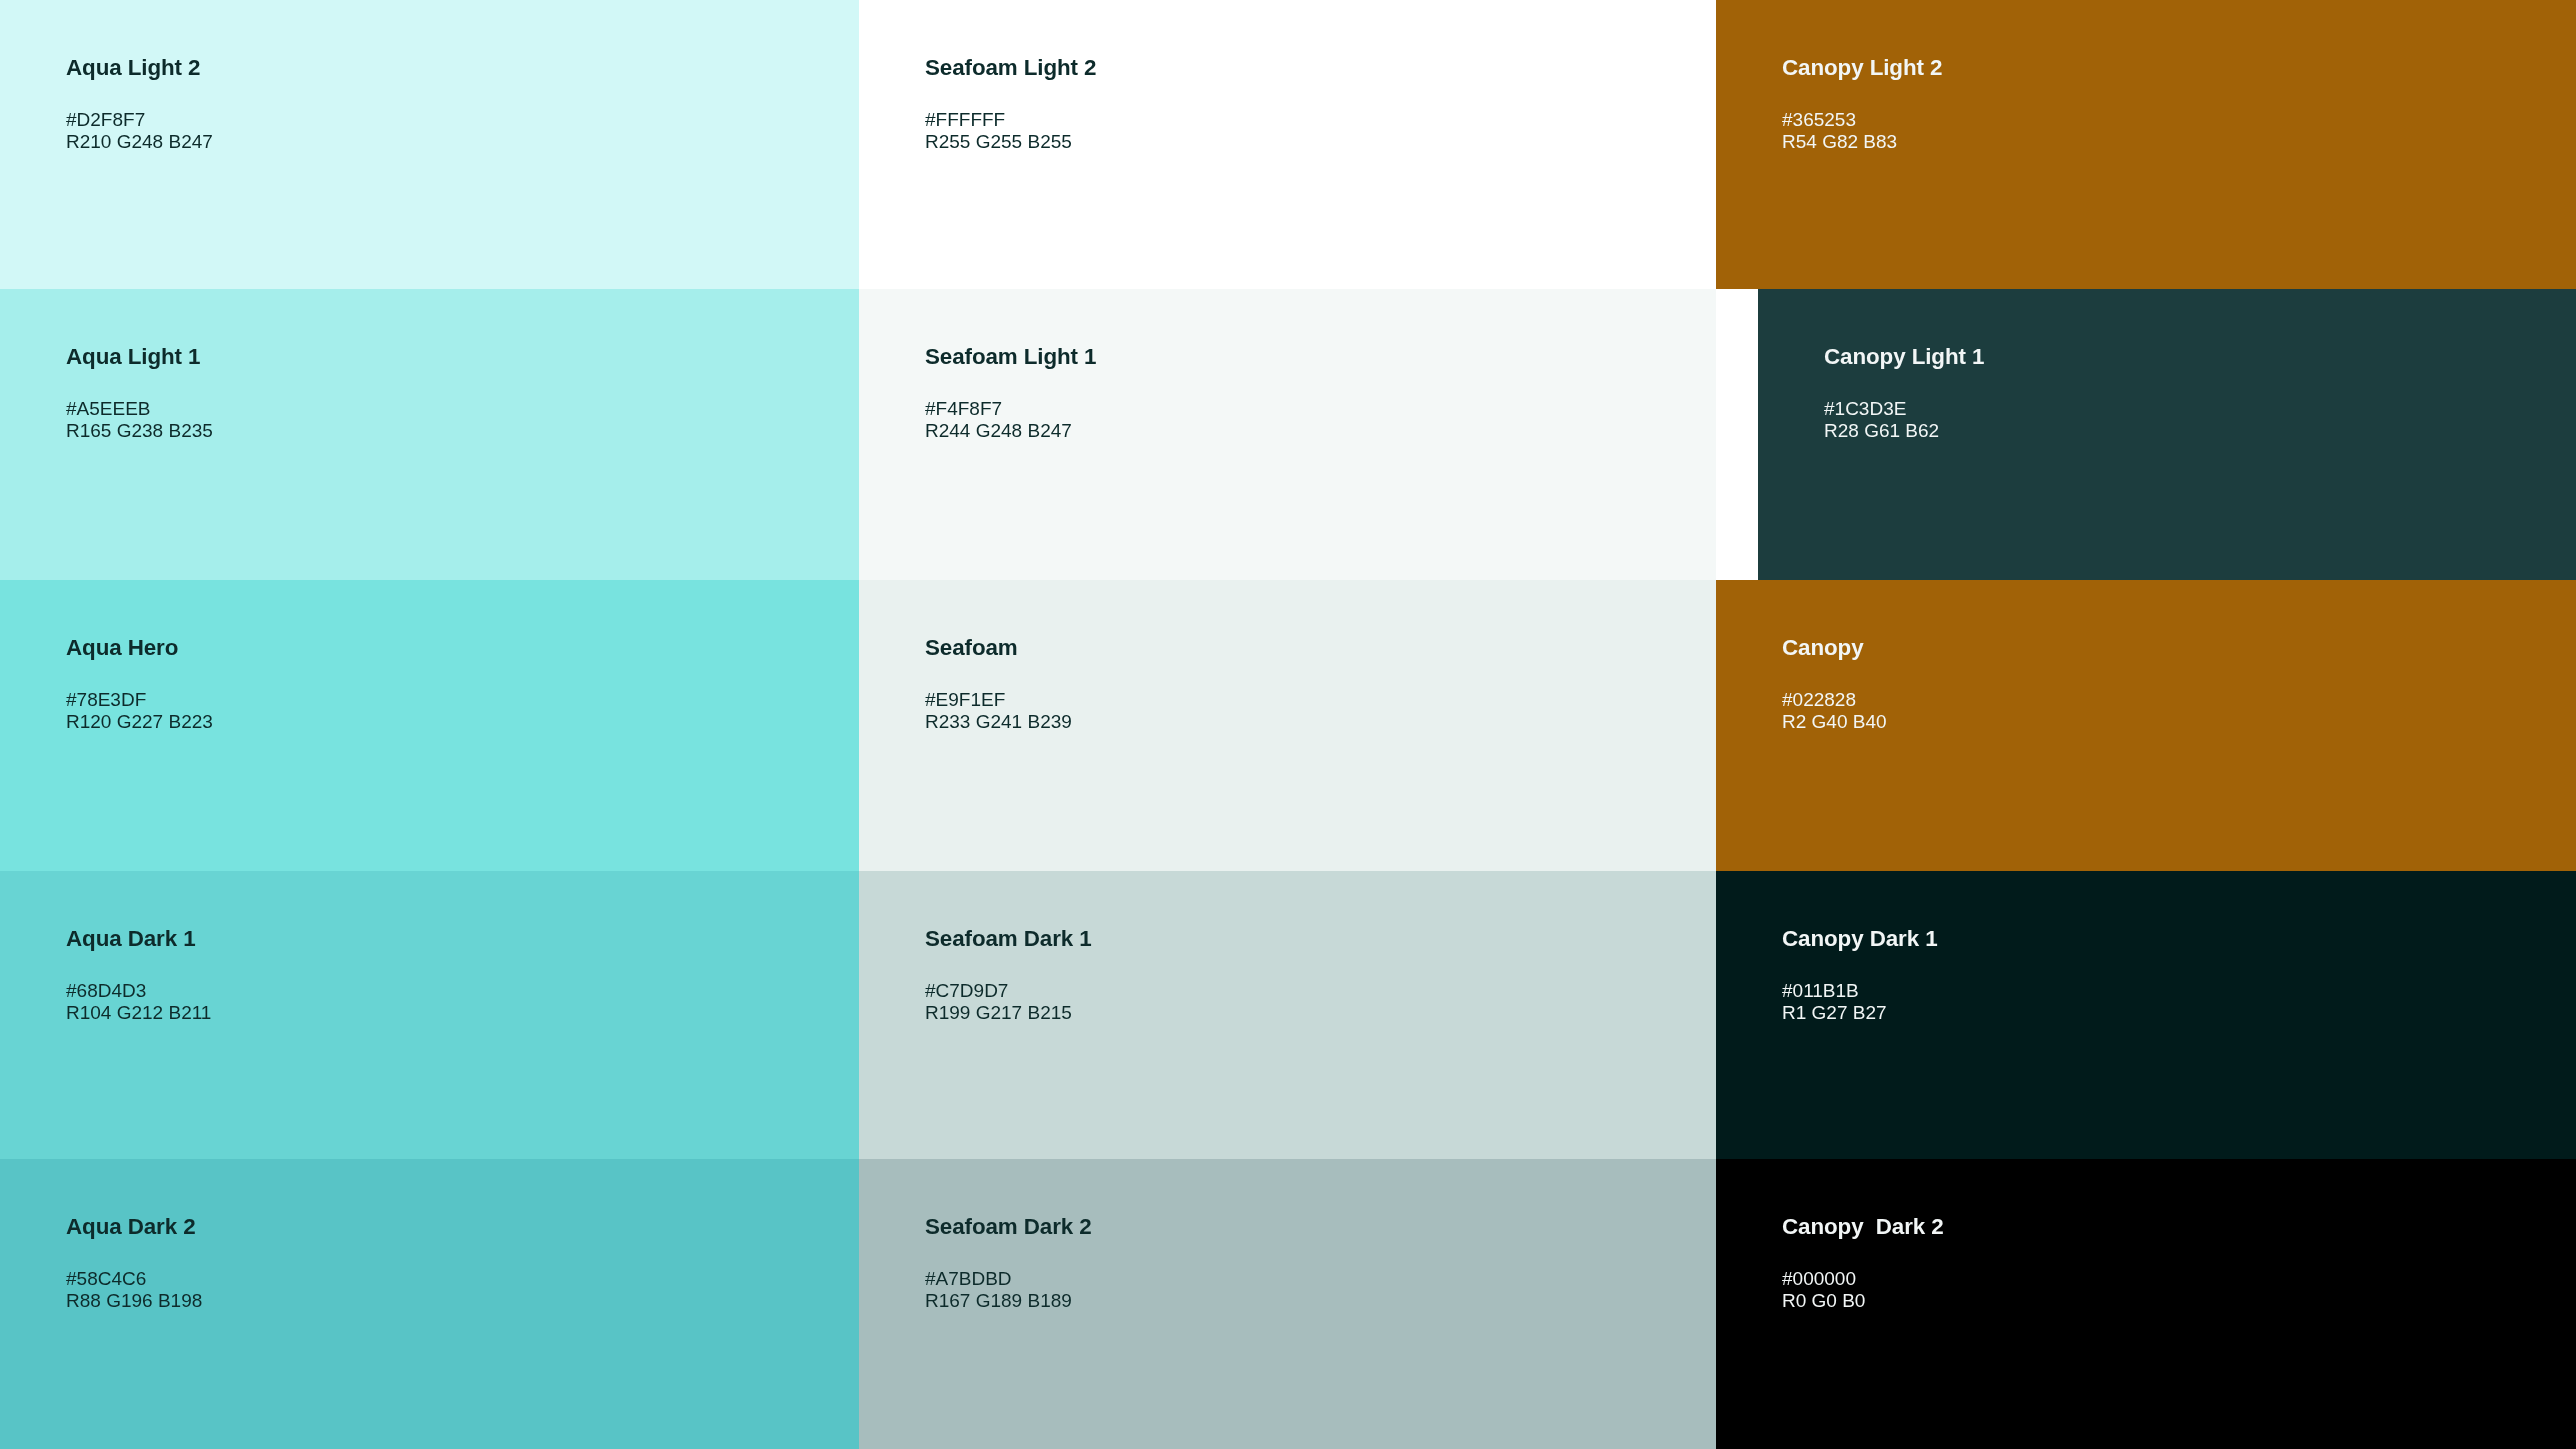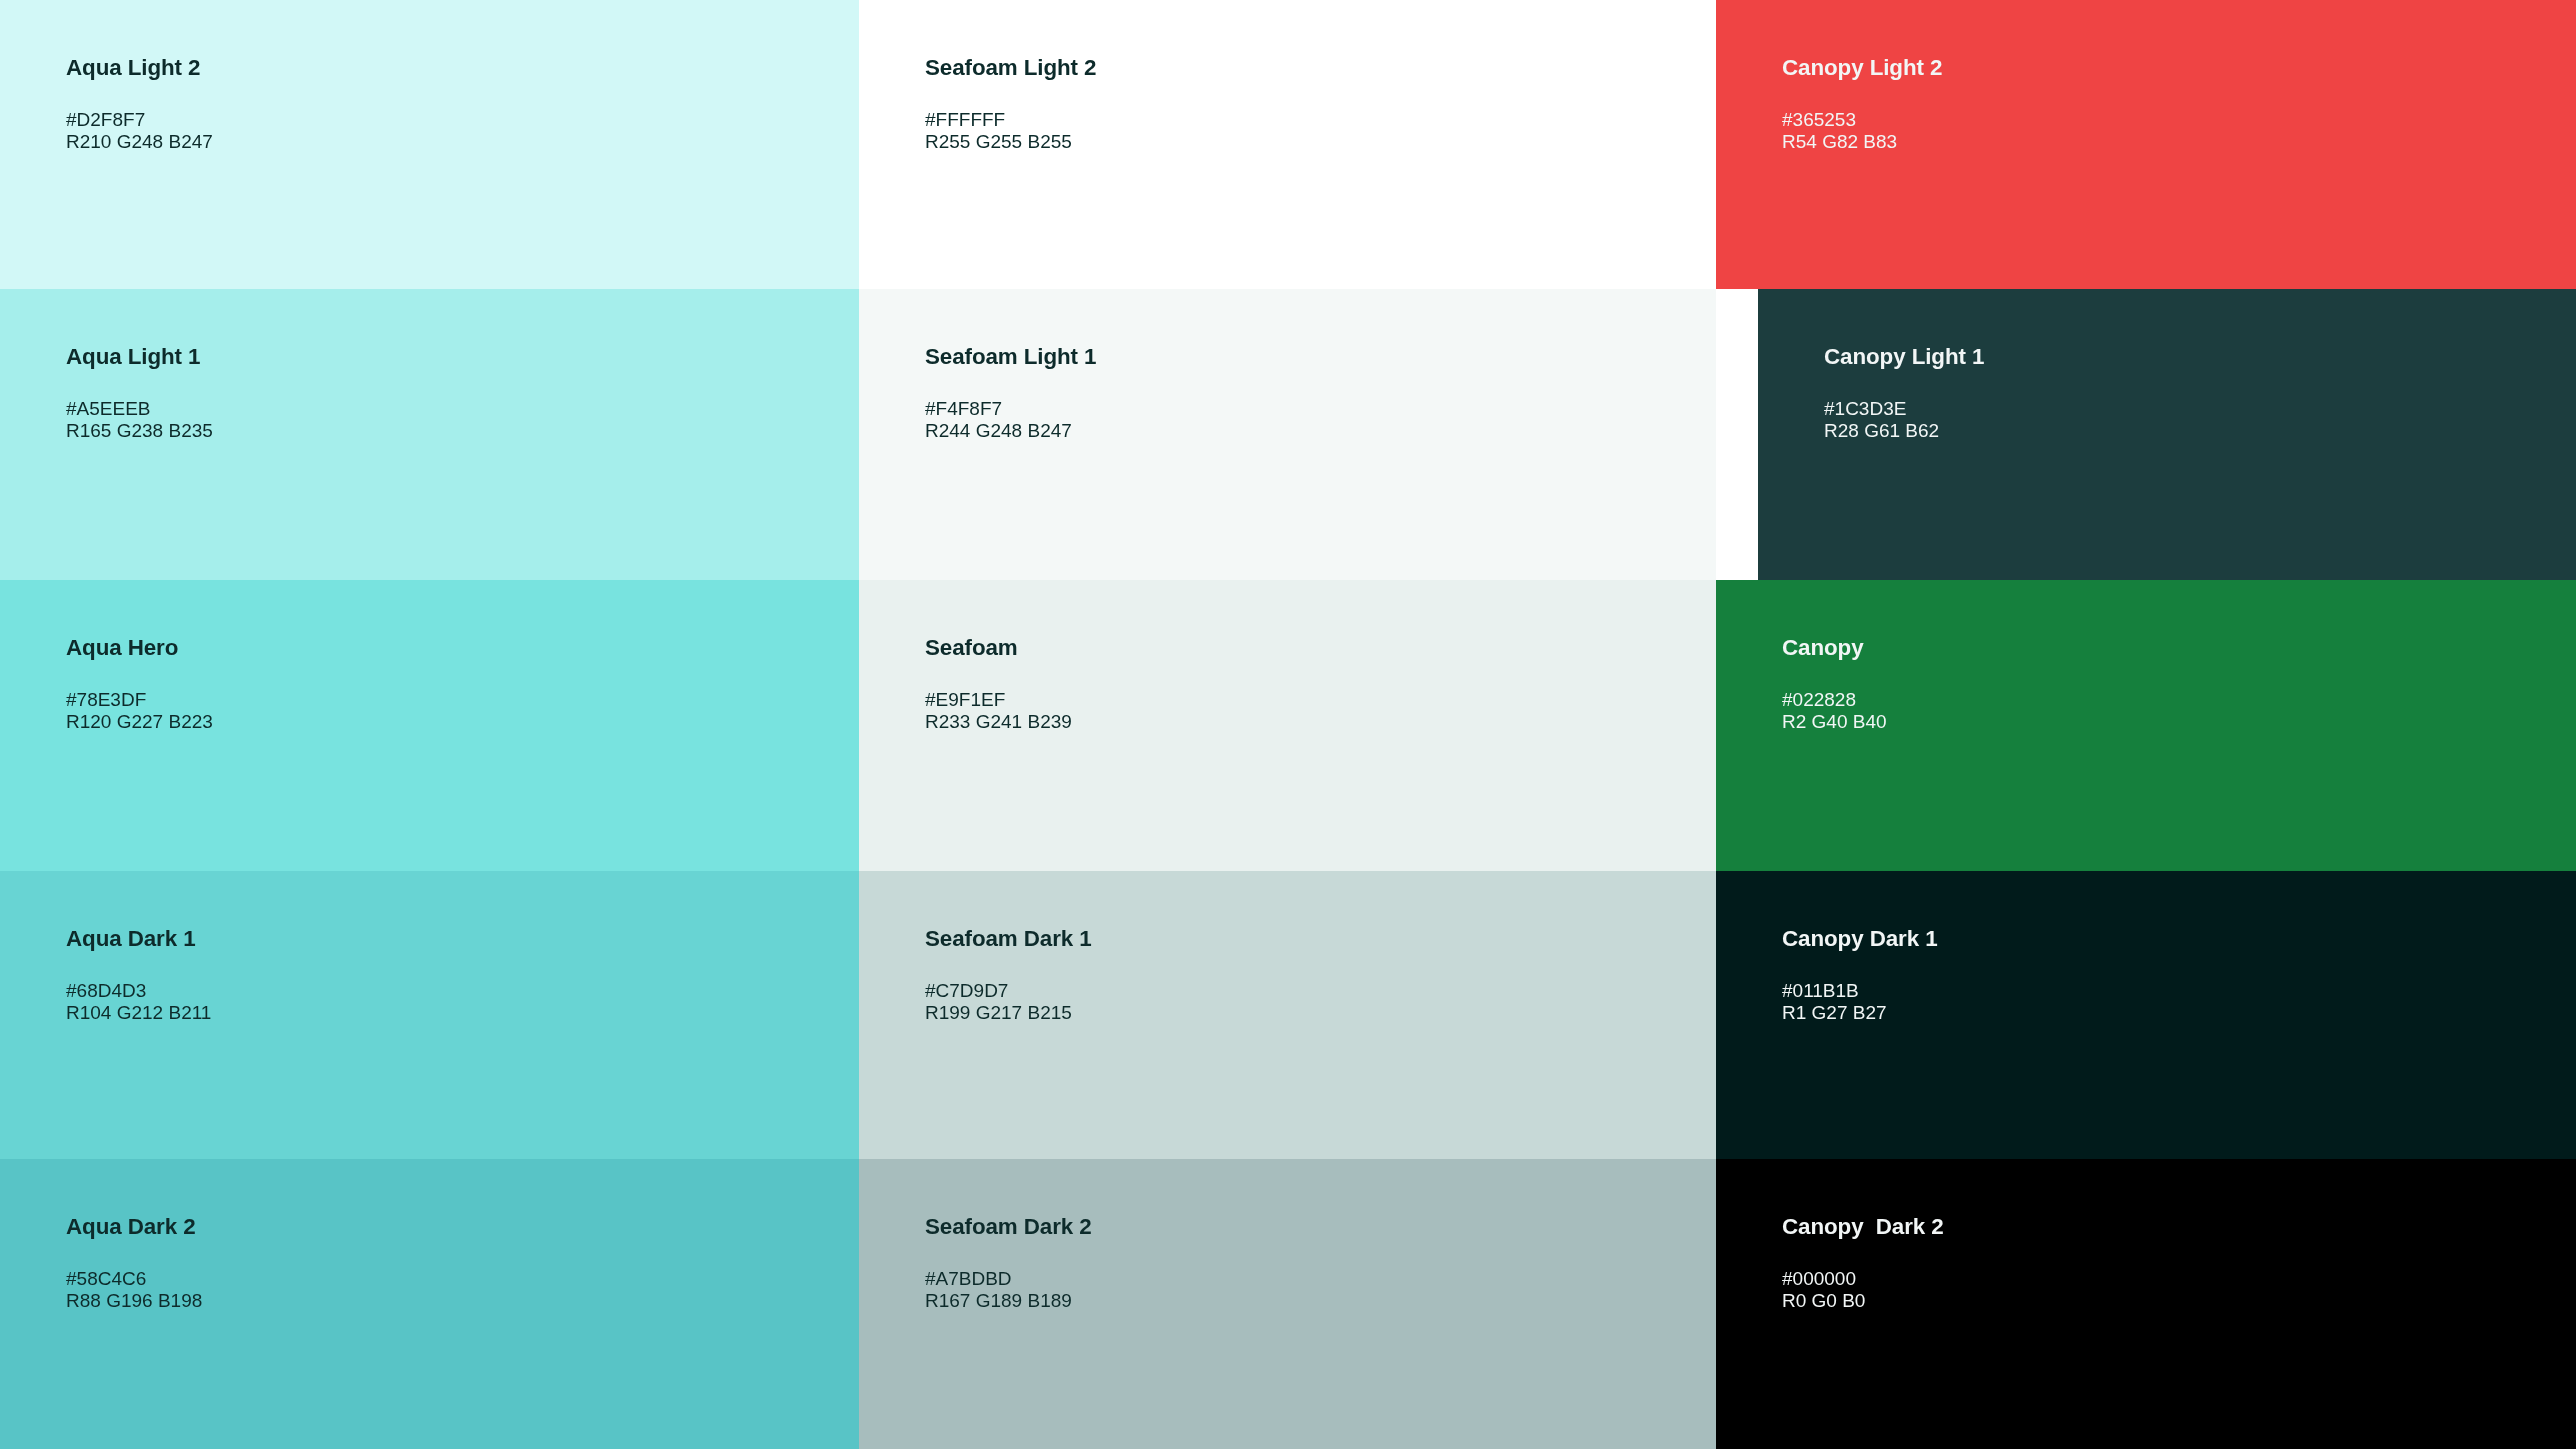--- a/index.html
+++ b/index.html
@@ -81,21 +81,21 @@
     </div>
     <div class="swatch tone-dark" style="background-color: rgb(255, 255, 255);">
       <div class="swatch-inner">
         <div class="swatch-name">Seafoam Light 2</div>
         <div class="swatch-values">
           <span class="swatch-hex">#FFFFFF</span>
           <span class="swatch-rgb">R255 G255 B255</span>
         </div>
       </div>
     </div>
-    <div class="swatch tone-light" style="background-color: #ef4444;">
+    <div class="swatch tone-light" style="background-color: #a16207;">
       <div class="swatch-inner">
         <div class="swatch-name">Canopy Light 2</div>
         <div class="swatch-values">
           <span class="swatch-hex">#365253</span>
           <span class="swatch-rgb">R54 G82 B83</span>
         </div>
       </div>
     </div>
     <div class="swatch tone-dark" style="background-color: rgb(165, 238, 235);">
       <div class="swatch-inner">
@@ -135,21 +135,21 @@
     </div>
     <div class="swatch tone-dark" style="background-color: rgb(233, 241, 239);">
       <div class="swatch-inner">
         <div class="swatch-name">Seafoam</div>
         <div class="swatch-values">
           <span class="swatch-hex">#E9F1EF</span>
           <span class="swatch-rgb">R233 G241 B239</span>
         </div>
       </div>
     </div>
-    <div class="swatch tone-light" style="background-color: #15803d;">
+    <div class="swatch tone-light" style="background-color: #a16207;">
       <div class="swatch-inner">
         <div class="swatch-name">Canopy</div>
         <div class="swatch-values">
           <span class="swatch-hex">#022828</span>
           <span class="swatch-rgb">R2 G40 B40</span>
         </div>
       </div>
     </div>
     <div class="swatch tone-dark" style="background-color: rgb(104, 212, 211);">
       <div class="swatch-inner">

